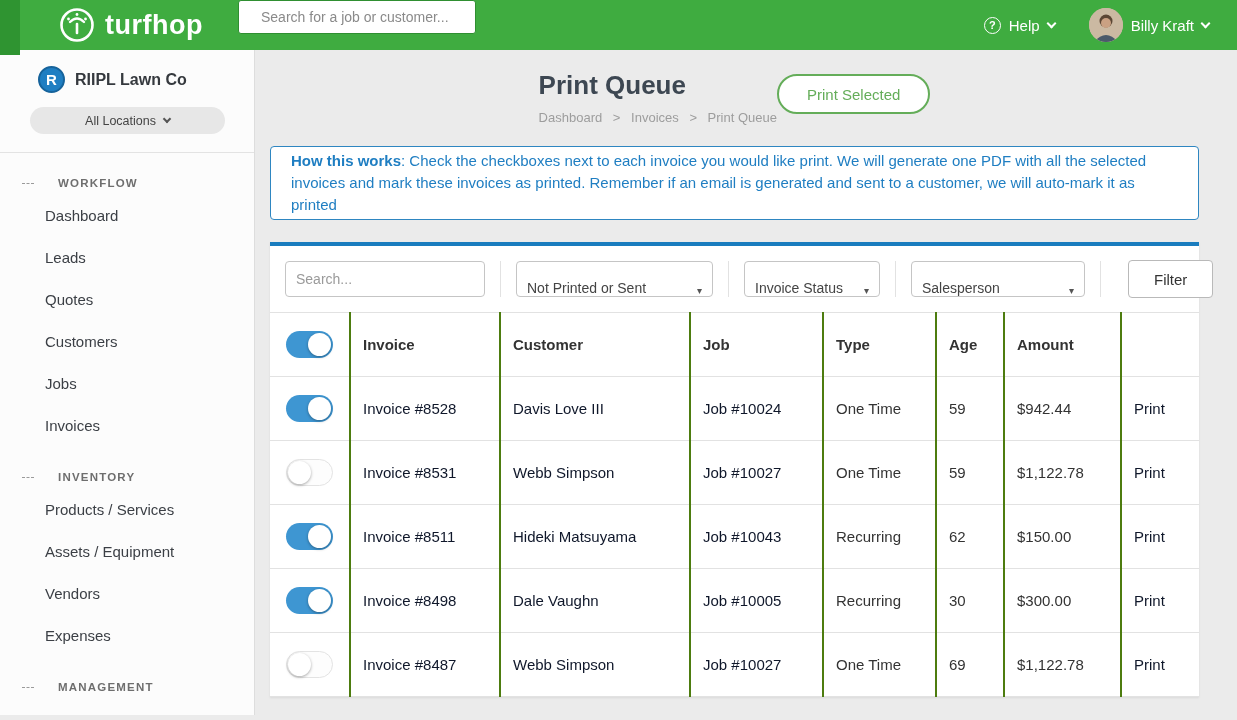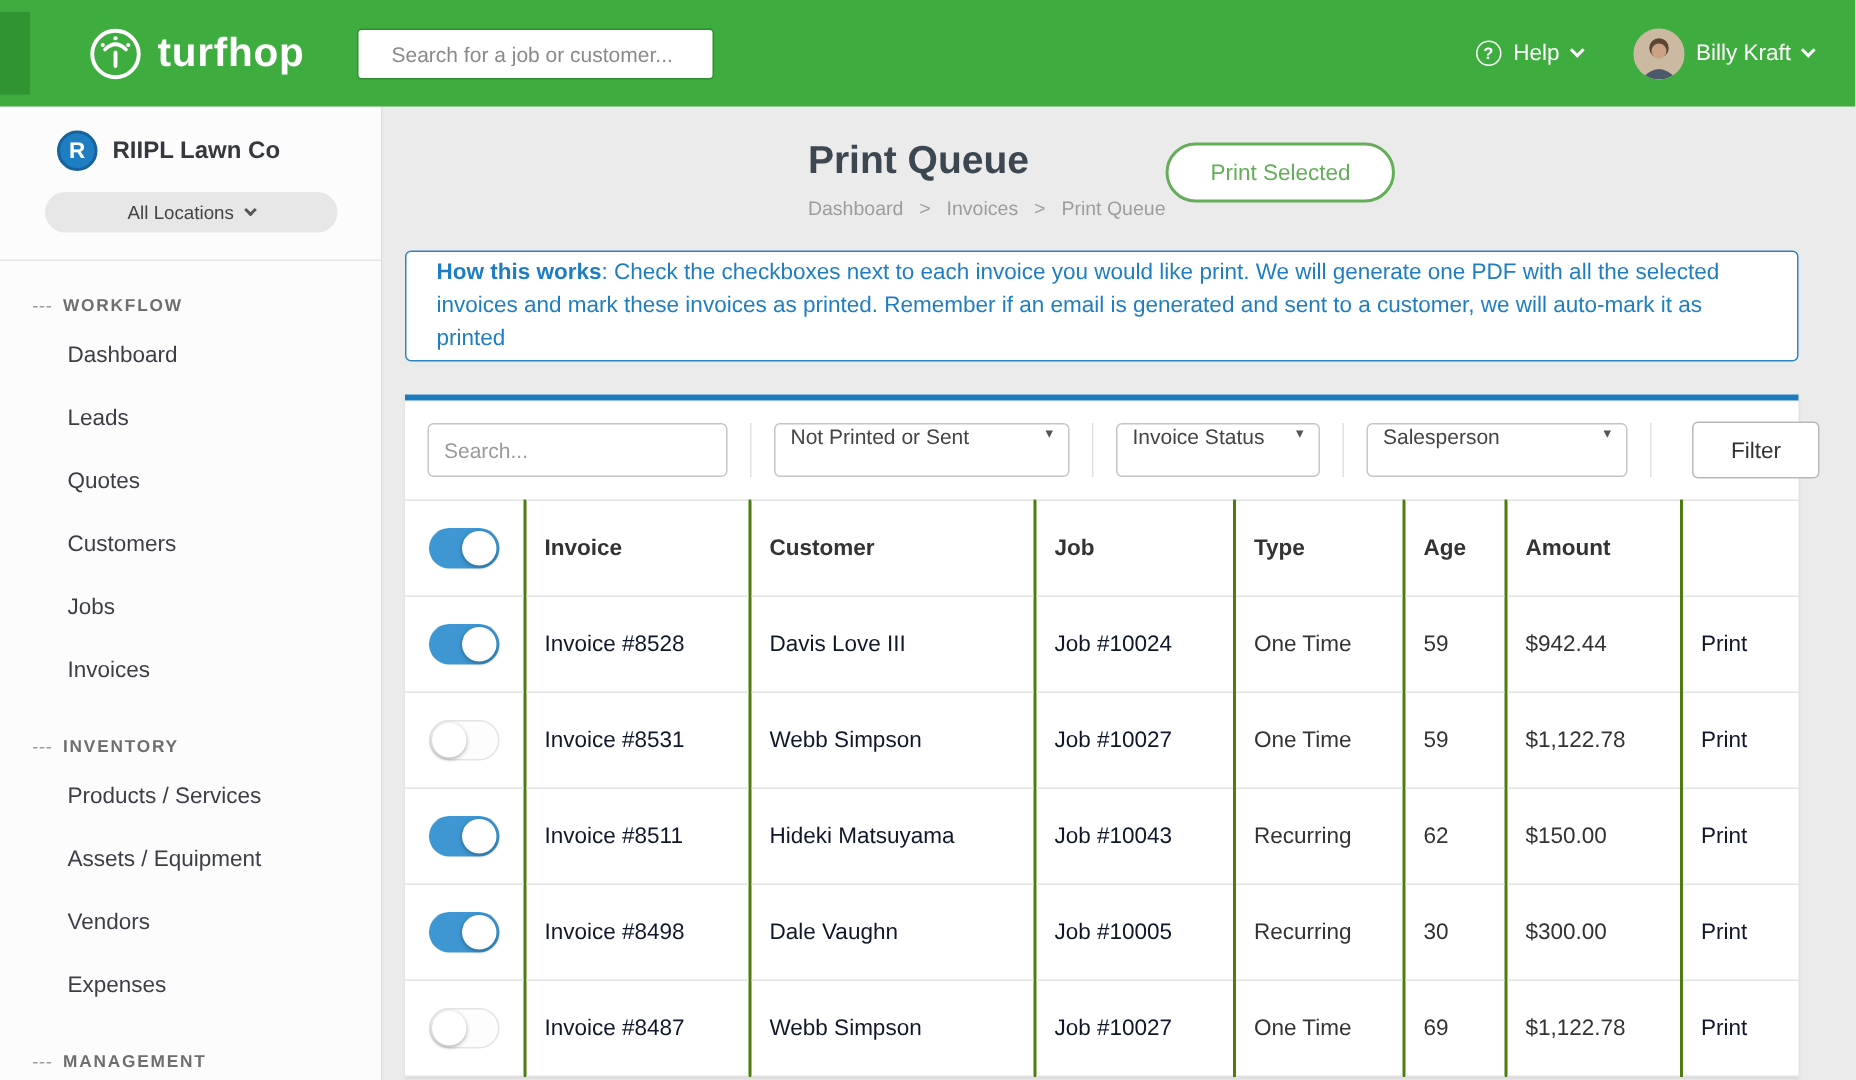--- a/index.html
+++ b/index.html
@@ -1,20 +1,20 @@
 <!DOCTYPE html>
 <html><head>
 <meta charset="utf-8">
 <style>
   * { box-sizing: border-box; margin: 0; padding: 0; }
   html,body { width:1237px; height:720px; overflow:hidden; }
   body { font-family:"Liberation Sans", sans-serif; background:#ebebeb; }
 
   
-  .topbar { height:71px; background:#3fac40; display:flex; align-items:center; position:relative; }
+  .topbar { height:50px; background:#3fac40; display:flex; position:relative; }
   .topbar-strip { width:20px; height:55px; background:#2f9431; flex:0 0 20px; }
   .brand { display:flex; align-items:center; gap:9px; margin-left:38px; width:178px; }
   .brand-logo svg { display:block; }
   .brand-name { color:#fff; font-size:27px; font-weight:bold; letter-spacing:.5px; }
   .global-search { width:238px; height:34px; border:1px solid #2f8f31; border-radius:3px; padding:0 22px; font-size:14px; color:#333; background:#fff; margin-left:2px; }
   .global-search::placeholder { color:#8a8a8a; }
   .topbar-spacer { flex:1; }
   .topbar-right { display:flex; align-items:center; gap:34px; margin-right:28px; color:#fff; }
   .help-menu, .user-menu { display:flex; align-items:center; gap:8px; cursor:pointer; font-size:15px; }
   .help-icon { width:17px; height:17px; border:1px solid #fff; border-radius:50%; font-size:11px; display:flex; align-items:center; justify-content:center; font-weight:bold; }
@@ -25,21 +25,21 @@
   
   .body-wrap { display:flex; height:665px; }
 
   
   .sidebar { width:255px; flex:0 0 255px; background:#fcfcfc; border-right:1px solid #ddd; overflow:hidden; }
   .sidebar-head { padding:16px 20px 18px 20px; border-bottom:1px solid #e3e3e3; }
   .company { display:flex; align-items:center; gap:10px; padding-left:18px; }
   .company-logo { width:27px; height:27px; border-radius:50%; background:#1f7ec2; color:#fff; font-weight:bold; font-size:15px; display:flex; align-items:center; justify-content:center; border:2px solid #16639b; }
   .company-name { font-size:16px; font-weight:bold; color:#35393e; }
   .locations { margin-top:14px; width:195px; margin-left:10px; height:27px; border:none; border-radius:14px; background:#e7e7e7; color:#444; font-size:12.5px; font-family:"Liberation Sans",sans-serif; display:flex; align-items:center; justify-content:center; gap:8px; cursor:pointer; }
-  .nav-section { margin:24px 0 6px 22px; font-size:11.5px; font-weight:bold; letter-spacing:1.2px; color:#6e6e6e; display:flex; align-items:center; gap:8px; }
+  .nav-section { margin:24px 0 6px 22px; font-size:11.5px; font-weight:bold; letter-spacing:1.2px; color:#6e6e6e; display:flex; align-items:center; gap:24px; }
   .nav-section .dash { width:12px; border-top:1px dashed #9a9a9a; display:inline-block; }
   .nav-item { display:block; padding:11px 0 11px 45px; font-size:15px; color:#3b3f45; text-decoration:none; line-height:20px; cursor:pointer; }
 
   
   .main { flex:1; padding:16px 38px 0 15px; overflow:hidden; }
   .page-head { display:flex; justify-content:center; align-items:flex-start; }
   .page-title { font-size:26px; color:#3d4752; margin:4px 0 9px 0; font-weight:bold; }
   .breadcrumb { font-size:13px; color:#9d9d9d; }
   .breadcrumb a { color:#9d9d9d; text-decoration:none; cursor:pointer; }
   .breadcrumb .sep { margin:0 7px; }
@@ -49,21 +49,21 @@
   .info-box strong { font-weight:bold; }
 
   .panel { margin-top:22px; background:#fff; border-top:4px solid #1a7cbe; box-shadow:0 1px 2px rgba(0,0,0,.08); }
 
   
   .filters { display:flex; align-items:center; padding:14px 0; }
   .filter-cell { padding:0 15px; border-right:1px solid #e2e2e2; display:flex; align-items:center; }
   .filter-cell:last-child { border-right:none; }
   .filter-search { width:200px; height:36px; border:1px solid #c5c5c5; border-radius:4px; padding:0 10px; font-size:14px; font-family:"Liberation Sans",sans-serif; color:#333; }
   .filter-search::placeholder { color:#9a9a9a; }
-  .select { height:36px; border:1px solid #c5c5c5; border-radius:4px; display:flex; align-items:flex-start; justify-content:space-between; padding:0 10px; font-size:14px; color:#444; cursor:pointer; background:#fff; }
+  .select { height:36px; border:1px solid #c5c5c5; border-radius:4px; display:flex; align-items:flex-end; justify-content:space-between; padding:0 10px; font-size:14px; color:#444; cursor:pointer; background:#fff; }
   .select .arrow { font-size:10px; color:#555; margin-left:12px; }
   .sel-printed { width:197px; }
   .sel-status { width:136px; }
   .sel-sales { width:174px; }
   .filter-button { height:38px; padding:0 25px; background:#fff; border:1px solid #b9b9b9; border-radius:4px; font-size:15px; color:#333; font-family:"Liberation Sans",sans-serif; cursor:pointer; margin-left:12px; }
 
   
   table { width:100%; border-collapse:collapse; table-layout:fixed; }
   th, td { text-align:left; padding:18px 12px; font-size:15px; color:#333; border-bottom:1px solid #e2e2e2; border-right:2px solid #4d7c0f; }
   th:last-child, td:last-child { border-right:none; }

